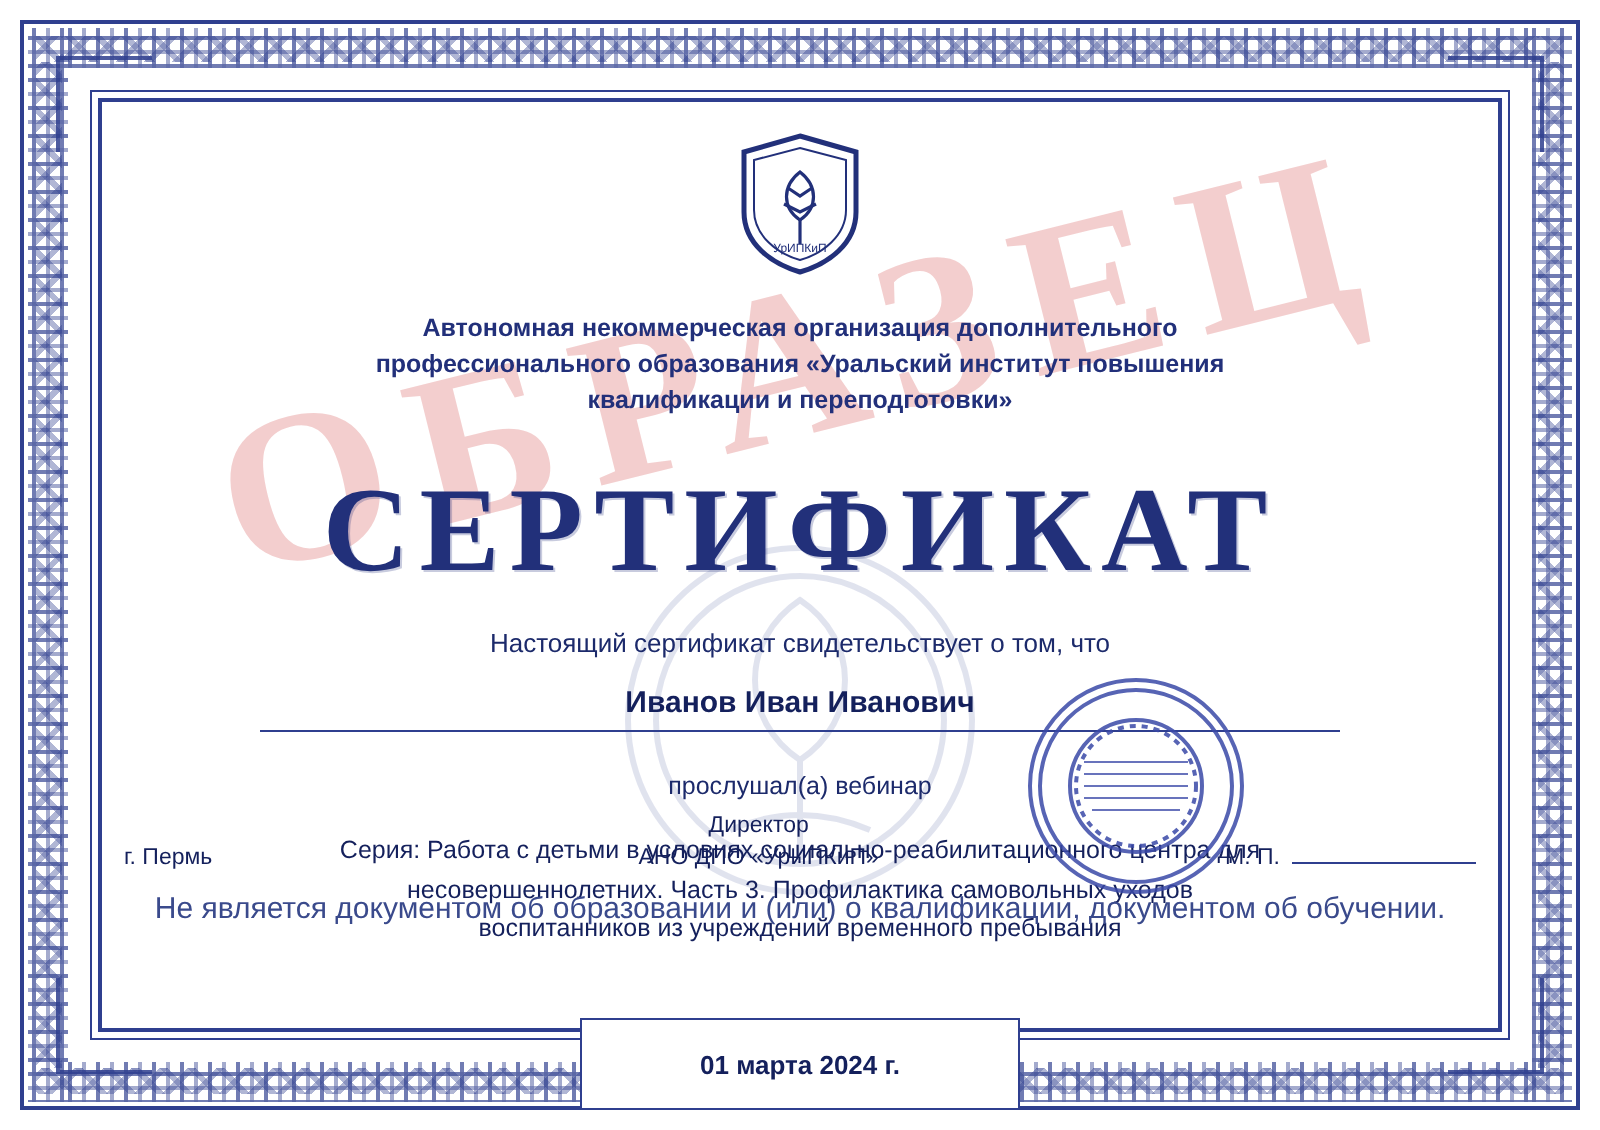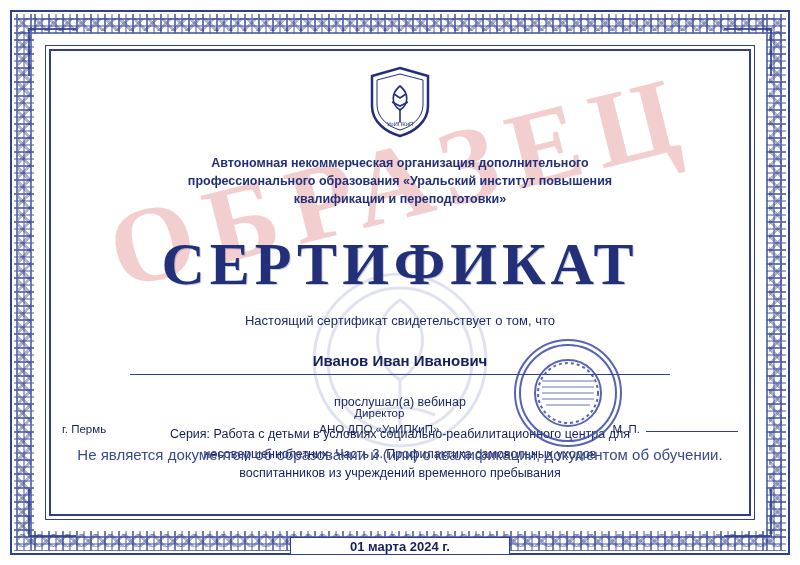--- a/index.html
+++ b/index.html
@@ -164,21 +164,21 @@
     text-shadow: 1px 1px 0 rgba(34,48,122,0.25);
   }
 
   .subtitle {
     margin-top: 14px;
     font-size: 13px;
     color: #1c2a6b;
   }
 
   .recipient-wrap {
-    margin: 24px auto 0;
+    margin: 14px auto 0;
     width: 540px;
   }
   .recipient {
     font-size: 15px;
     font-weight: bold;
     color: #14205c;
     padding-bottom: 5px;
   }
   .rule {
     border-bottom: 1px solid #2f3f8f;
@@ -258,21 +258,21 @@
     z-index: 11;
   }
 
   
   .date-box {
     position: absolute;
     left: 50%;
     transform: translateX(-50%);
     bottom: 10px;
     width: 220px;
-    height: 18px;
+    height: 46px;
     border: 1px solid #2f3f8f;
     background: #ffffff;
     display: flex;
     align-items: center;
     justify-content: center;
     font-size: 13px;
     font-weight: bold;
     color: #14205c;
     z-index: 12;
     box-sizing: border-box;

